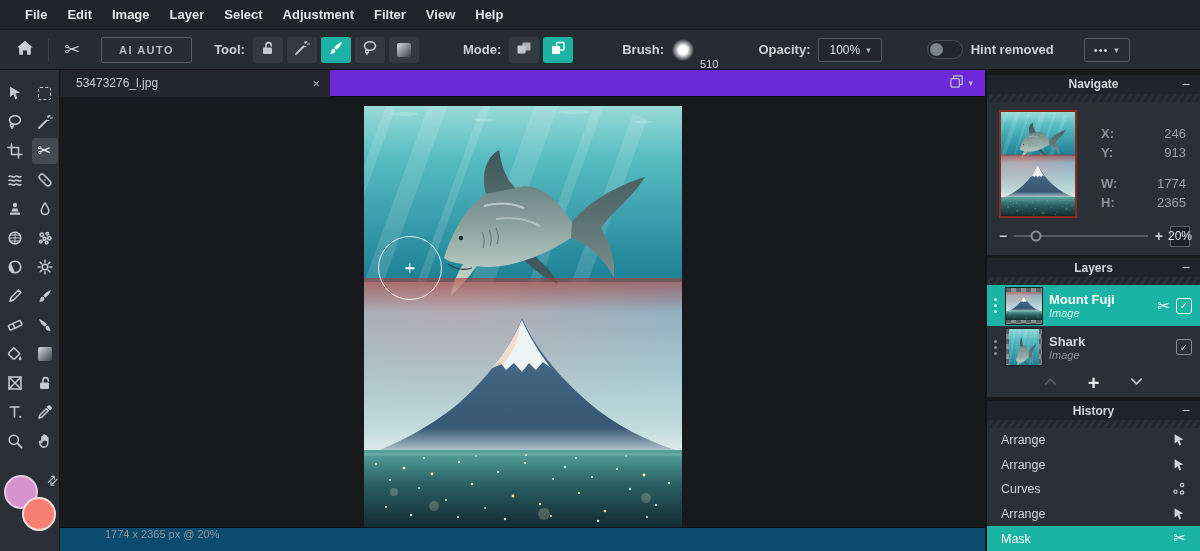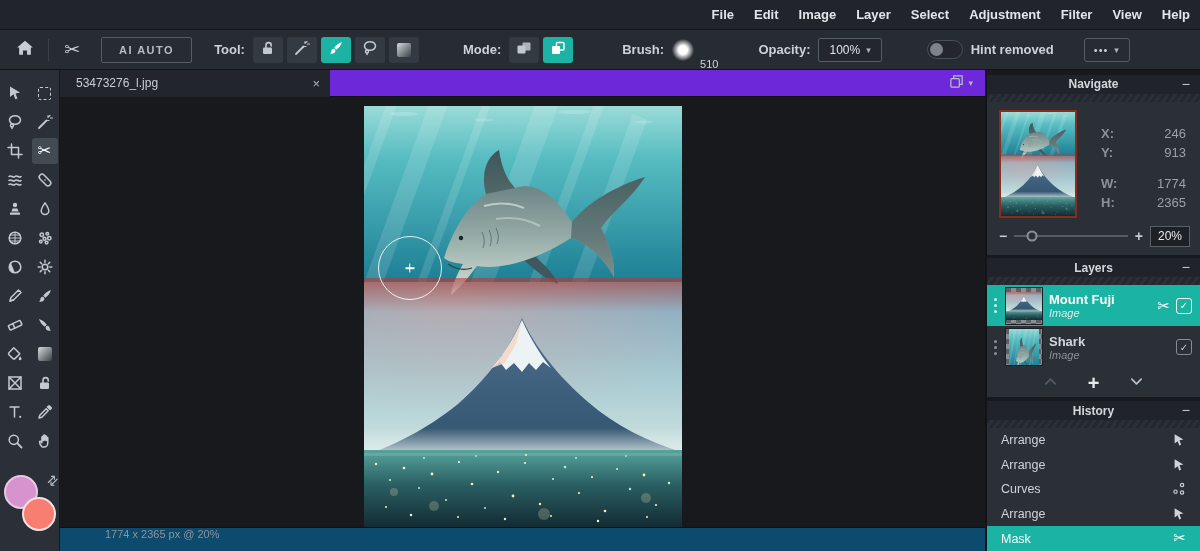--- a/index.html
+++ b/index.html
@@ -1,21 +1,21 @@
 <!DOCTYPE html>
 <html><head>
 <meta charset="utf-8">
 <style>
   * { box-sizing: border-box; margin: 0; padding: 0; }
   html,body { background:#0e1013; }
   body { font-family: "Liberation Sans", "DejaVu Sans", sans-serif; }
   #app { position:relative; width:1200px; height:551px; overflow:hidden; background:#17191d; color:#d4d8db; font-size:13px; }
 
   
-  .menubar { height:30px; background:#21252b; display:flex; align-items:center; padding-left:15px; border-bottom:1px solid #15171a;justify-content:flex-end; }
+  .menubar { height:30px; background:#21252b; display:flex; align-items:center; padding-left:15px; border-bottom:1px solid #15171a; }
   .menubar .mitem { color:#e2e5e8; font-weight:bold; font-size:13px; padding:0 10px; line-height:30px; cursor:default; }
 
   
   .toolbar { height:40px; background:#272c33; display:flex; align-items:center; padding:0 10px; border-bottom:1px solid #121418; }
   .tbtn { background:none; border:none; color:#c8cdd3; display:flex; align-items:center; justify-content:center; width:30px; height:28px; cursor:pointer; }
   .tb-sep { width:1px; height:22px; background:#3a4047; margin:0 8px; }
   .ai-auto { margin-left:14px; border:1px solid #565c64; border-radius:2px; background:none; color:#b6bcc3; font-size:11px; letter-spacing:1.5px; padding:6px 17px; font-weight:bold; cursor:pointer; }
   .tb-label { color:#ced2d6; font-weight:bold; margin:0 8px; }
   .ml22{margin-left:22px;} .ml40{margin-left:40px;} .ml45{margin-left:45px;}
   .toolbtn { width:30px; height:26px; border:none; border-radius:3px; background:#343a42; color:#c3c9cf; display:flex; align-items:center; justify-content:center; margin-right:4px; cursor:pointer; }
@@ -78,21 +78,21 @@
   .nav-thumb svg { display:block; width:74px; height:104px; }
   .nav-info { flex:1; padding-top:14px; font-size:13px; }
   .nav-row { display:flex; justify-content:space-between; padding:2px 6px 2px 14px; }
   .nav-row .nlabel { color:#8b9198; font-weight:bold; }
   .nav-row .nvalue { color:#9aa1a8; }
   .nav-row.gap { margin-top:12px; }
   .zoom-row { display:flex; align-items:center; padding:4px 10px 8px 12px; gap:7px; }
   .zbtn { background:none; border:none; color:#c3c9cf; font-size:14px; font-weight:bold; cursor:pointer; }
   .ztrack { flex:1; height:2px; background:#565c63; position:relative; cursor:pointer; }
   .zknob { position:absolute; left:16%; top:50%; transform:translate(-50%,-50%); width:11px; height:11px; border-radius:50%; border:2px solid #8b9198; background:#2b3037; cursor:pointer; }
-  .zval { width:40px; height:21px; border:1px solid #5a6067; background:#1d2126; color:#e6e8ea; font-size:12px; display:flex; align-items:center; justify-content:center; cursor:text; }
+  .zval { width:20px; height:21px; border:1px solid #5a6067; background:#1d2126; color:#e6e8ea; font-size:12px; display:flex; align-items:center; justify-content:center; cursor:text; }
 
   .layer-row { height:42px; display:flex; align-items:center; padding:0 8px 0 4px; gap:6px; cursor:pointer; }
   .layer-row.selected { background:#1ab3a4; }
   .draghandle { width:8px; display:flex; flex-direction:column; gap:3px; align-items:center; cursor:grab; }
   .draghandle i { width:3px; height:3px; border-radius:50%; background:#8b9198; }
   .layer-row.selected .draghandle i { background:#cdeeea; }
   .lthumb { width:38px; height:38px; flex:none; background:conic-gradient(#8a8f94 90deg, #5c6065 90deg 180deg, #8a8f94 180deg 270deg, #5c6065 270deg) 0 0/10px 10px; display:flex; align-items:center; justify-content:center; overflow:hidden; border:1px solid #1c1f24; }
   .lthumb svg { display:block; }
   .lmeta { flex:1; min-width:0; }
   .lname { font-size:13px; font-weight:bold; color:#d3d7da; }

